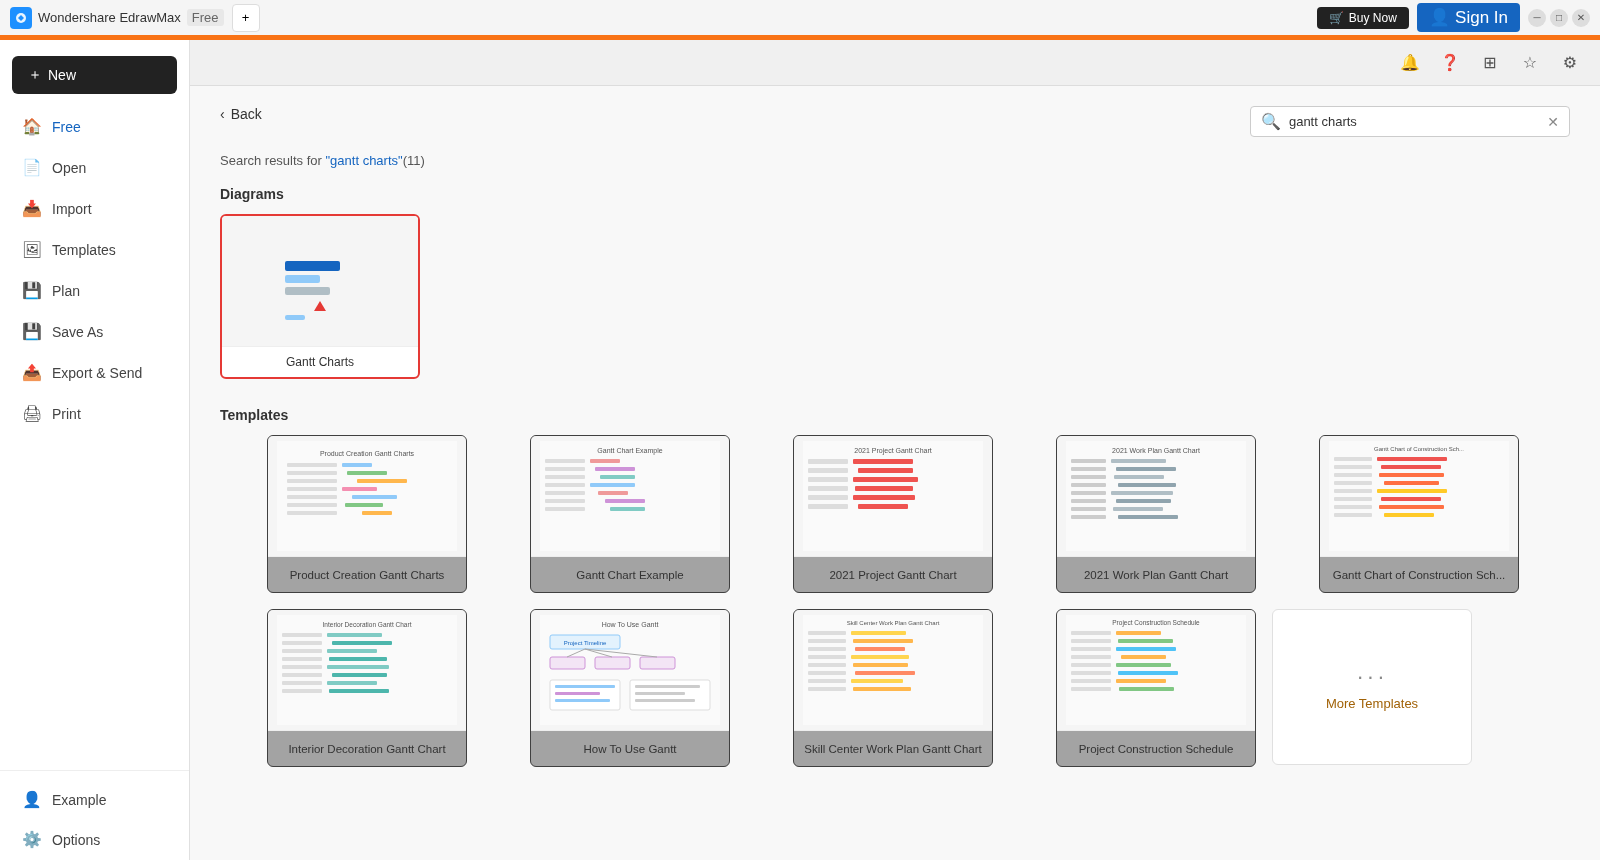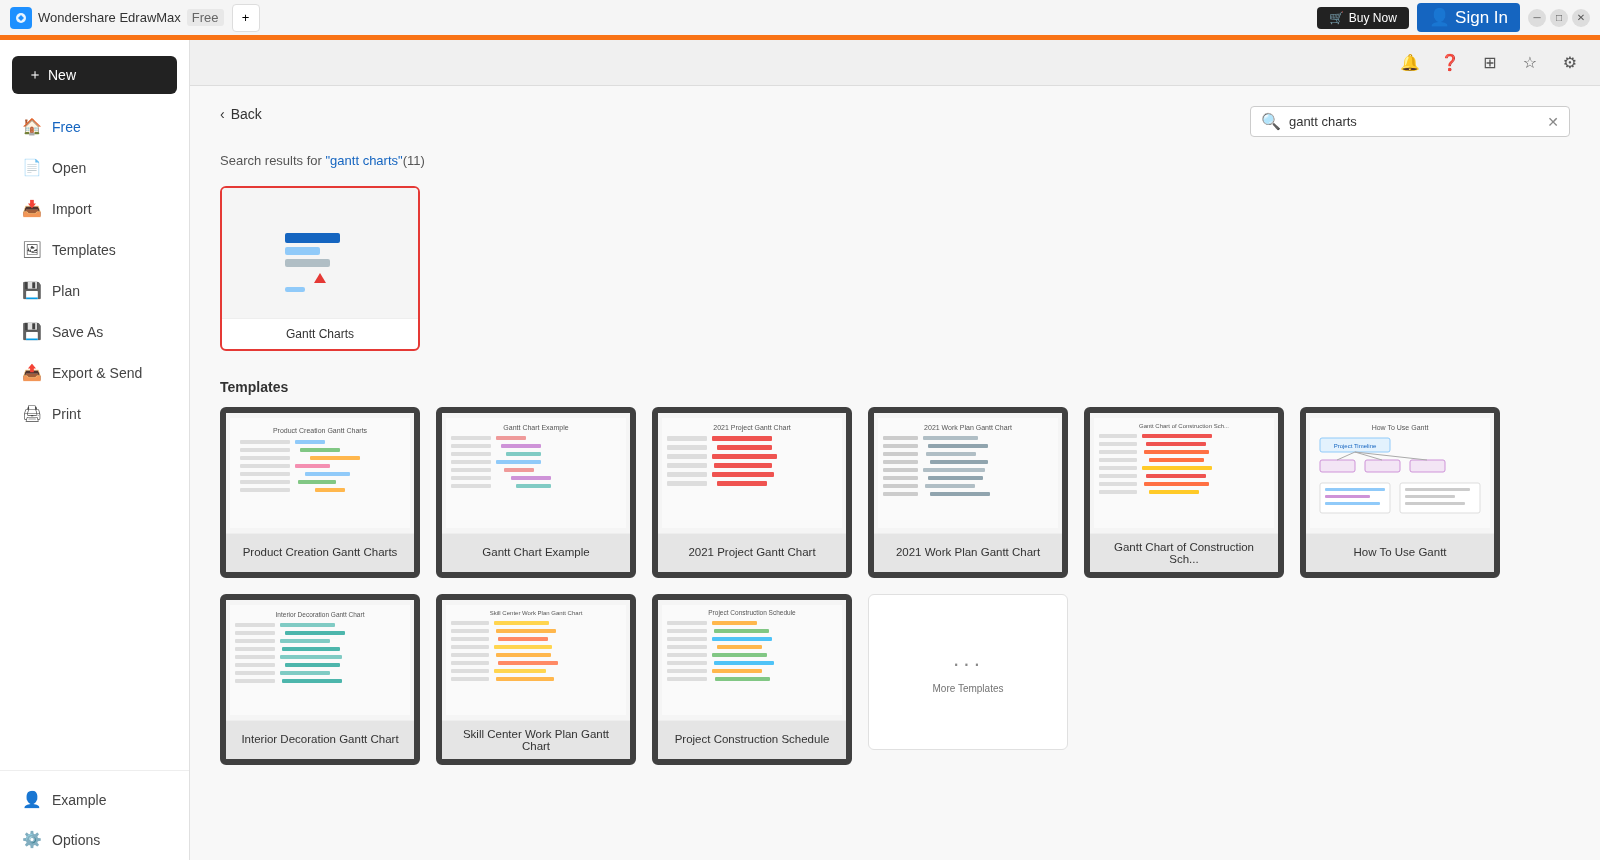--- a/index.html
+++ b/index.html
@@ -260,27 +260,28 @@
       border-top: 1px solid #eee;
     }
 
     
     .templates-grid {
       display: flex;
       flex-wrap: wrap;
       gap: 16px;
     }
     .template-item {
-      background: #e5e5e5;
-      border: 6px solid #404040;
+      background: #a3a3a3;
+      border: 1px solid #404040;
       border-radius: 6px;
       overflow: hidden;
       cursor: pointer;
       width: 200px;
       transition: box-shadow 0.15s;
+      margin-left: 47px;
     }
     .template-item .thumb {
       width: 100%;
       height: 120px;
       background: #f5f5f5;
       display: flex;
       align-items: center;
       justify-content: center;
     }
     .template-item .item-label {
@@ -301,21 +302,21 @@
       width: 200px;
       height: 156px;
       display: flex;
       align-items: center;
       justify-content: center;
       cursor: pointer;
       flex-direction: column;
       gap: 6px;
     }
     .more-dots { font-size: 22px; color: #888; letter-spacing: 3px; }
-    .more-label { font-size: 10px; color: #737373; }
+    .more-label { font-size: 13px; color: #a16207; }
 
     
     .gantt-icon-svg {
       width: 100px; height: 80px;
     }
   </style>
 </head>
 <body>
 
 <div class="title-bar">
@@ -420,20 +421,21 @@
           <span>🔍</span>
           <input type="text" value="gantt charts" style="">
           <span class="search-clear">✕</span>
         </div>
       </div>
 
       <div class="search-results-text">
         <span>Search results for </span><span class="query">"gantt charts"</span><span>(11)</span>
       </div>
 
+      <div class="section-heading">Diagrams</div>
       <div class="diagrams-grid">
         <div class="template-card selected">
           <div class="thumb">
             <svg class="gantt-icon-svg" viewBox="0 0 100 80" xmlns="http://www.w3.org/2000/svg">
               <rect x="15" y="20" width="55" height="10" rx="2" fill="#1565c0"></rect>
               <rect x="15" y="34" width="35" height="8" rx="2" fill="#90caf9"></rect>
               <rect x="15" y="46" width="45" height="8" rx="2" fill="#b0bec5"></rect>
               <polygon points="50,60 56,70 44,70" fill="#e53935"></polygon>
               <rect x="15" y="74" width="20" height="5" rx="2" fill="#90caf9"></rect>
             </svg>
@@ -564,47 +566,20 @@
               <rect x="55" y="72" width="50" height="4" rx="1" fill="#ffca28"></rect>
             </svg>
           </div>
           <div class="item-label">Gantt Chart of Construction Sch...</div>
         </div>
 
         <div class="template-item">
           <div class="thumb">
             <svg viewBox="0 0 180 110" width="180" height="110" xmlns="http://www.w3.org/2000/svg">
               <rect x="0" y="0" width="180" height="110" fill="#fafafa"></rect>
-              <text x="90" y="12" text-anchor="middle" font-size="7" fill="#555">How To Use Gantt</text>
-
-              <rect x="10" y="20" width="70" height="14" rx="2" fill="#e3f2fd" stroke="#90caf9" stroke-width="1"></rect>
-              <text x="45" y="30" text-anchor="middle" font-size="6" fill="#1565c0">Project Timeline</text>
-              <rect x="10" y="42" width="35" height="12" rx="2" fill="#f3e5f5" stroke="#ce93d8" stroke-width="1"></rect>
-              <rect x="55" y="42" width="35" height="12" rx="2" fill="#f3e5f5" stroke="#ce93d8" stroke-width="1"></rect>
-              <rect x="100" y="42" width="35" height="12" rx="2" fill="#f3e5f5" stroke="#ce93d8" stroke-width="1"></rect>
-              <line x1="45" y1="34" x2="27" y2="42" stroke="#aaa" stroke-width="1"></line>
-              <line x1="45" y1="34" x2="72" y2="42" stroke="#aaa" stroke-width="1"></line>
-              <line x1="45" y1="34" x2="117" y2="42" stroke="#aaa" stroke-width="1"></line>
-              <rect x="10" y="65" width="70" height="30" rx="2" fill="#fff" stroke="#ddd" stroke-width="1"></rect>
-              <rect x="15" y="70" width="60" height="3" rx="1" fill="#90caf9"></rect>
-              <rect x="15" y="77" width="45" height="3" rx="1" fill="#ce93d8"></rect>
-              <rect x="15" y="84" width="55" height="3" rx="1" fill="#90caf9"></rect>
-              <rect x="90" y="65" width="80" height="30" rx="2" fill="#fff" stroke="#ddd" stroke-width="1"></rect>
-              <rect x="95" y="70" width="65" height="3" rx="1" fill="#ccc"></rect>
-              <rect x="95" y="77" width="50" height="3" rx="1" fill="#ccc"></rect>
-              <rect x="95" y="84" width="60" height="3" rx="1" fill="#ccc"></rect>
-            </svg>
-          </div>
-          <div class="item-label">How To Use Gantt</div>
-        </div>
-
-        <div class="template-item">
-          <div class="thumb">
-            <svg viewBox="0 0 180 110" width="180" height="110" xmlns="http://www.w3.org/2000/svg">
-              <rect x="0" y="0" width="180" height="110" fill="#fafafa"></rect>
               <text x="90" y="12" text-anchor="middle" font-size="6.5" fill="#555">Interior Decoration Gantt Chart</text>
               <rect x="5" y="18" width="40" height="4" rx="1" fill="#ddd"></rect>
               <rect x="50" y="18" width="55" height="4" rx="1" fill="#80cbc4"></rect>
               <rect x="5" y="26" width="40" height="4" rx="1" fill="#ddd"></rect>
               <rect x="55" y="26" width="60" height="4" rx="1" fill="#4db6ac"></rect>
               <rect x="5" y="34" width="40" height="4" rx="1" fill="#ddd"></rect>
               <rect x="50" y="34" width="50" height="4" rx="1" fill="#80cbc4"></rect>
               <rect x="5" y="42" width="40" height="4" rx="1" fill="#ddd"></rect>
               <rect x="52" y="42" width="58" height="4" rx="1" fill="#4db6ac"></rect>
               <rect x="5" y="50" width="40" height="4" rx="1" fill="#ddd"></rect>
@@ -617,20 +592,47 @@
               <rect x="52" y="74" width="60" height="4" rx="1" fill="#4db6ac"></rect>
             </svg>
           </div>
           <div class="item-label">Interior Decoration Gantt Chart</div>
         </div>
 
         <div class="template-item">
           <div class="thumb">
             <svg viewBox="0 0 180 110" width="180" height="110" xmlns="http://www.w3.org/2000/svg">
               <rect x="0" y="0" width="180" height="110" fill="#fafafa"></rect>
+              <text x="90" y="12" text-anchor="middle" font-size="7" fill="#555">How To Use Gantt</text>
+
+              <rect x="10" y="20" width="70" height="14" rx="2" fill="#e3f2fd" stroke="#90caf9" stroke-width="1"></rect>
+              <text x="45" y="30" text-anchor="middle" font-size="6" fill="#1565c0">Project Timeline</text>
+              <rect x="10" y="42" width="35" height="12" rx="2" fill="#f3e5f5" stroke="#ce93d8" stroke-width="1"></rect>
+              <rect x="55" y="42" width="35" height="12" rx="2" fill="#f3e5f5" stroke="#ce93d8" stroke-width="1"></rect>
+              <rect x="100" y="42" width="35" height="12" rx="2" fill="#f3e5f5" stroke="#ce93d8" stroke-width="1"></rect>
+              <line x1="45" y1="34" x2="27" y2="42" stroke="#aaa" stroke-width="1"></line>
+              <line x1="45" y1="34" x2="72" y2="42" stroke="#aaa" stroke-width="1"></line>
+              <line x1="45" y1="34" x2="117" y2="42" stroke="#aaa" stroke-width="1"></line>
+              <rect x="10" y="65" width="70" height="30" rx="2" fill="#fff" stroke="#ddd" stroke-width="1"></rect>
+              <rect x="15" y="70" width="60" height="3" rx="1" fill="#90caf9"></rect>
+              <rect x="15" y="77" width="45" height="3" rx="1" fill="#ce93d8"></rect>
+              <rect x="15" y="84" width="55" height="3" rx="1" fill="#90caf9"></rect>
+              <rect x="90" y="65" width="80" height="30" rx="2" fill="#fff" stroke="#ddd" stroke-width="1"></rect>
+              <rect x="95" y="70" width="65" height="3" rx="1" fill="#ccc"></rect>
+              <rect x="95" y="77" width="50" height="3" rx="1" fill="#ccc"></rect>
+              <rect x="95" y="84" width="60" height="3" rx="1" fill="#ccc"></rect>
+            </svg>
+          </div>
+          <div class="item-label">How To Use Gantt</div>
+        </div>
+
+        <div class="template-item">
+          <div class="thumb">
+            <svg viewBox="0 0 180 110" width="180" height="110" xmlns="http://www.w3.org/2000/svg">
+              <rect x="0" y="0" width="180" height="110" fill="#fafafa"></rect>
               <text x="90" y="10" text-anchor="middle" font-size="6" fill="#555">Skill Center Work Plan Gantt Chart</text>
               <rect x="5" y="16" width="38" height="4" rx="1" fill="#ddd"></rect>
               <rect x="48" y="16" width="55" height="4" rx="1" fill="#ffd54f"></rect>
               <rect x="5" y="24" width="38" height="4" rx="1" fill="#ddd"></rect>
               <rect x="50" y="24" width="60" height="4" rx="1" fill="#ffb74d"></rect>
               <rect x="5" y="32" width="38" height="4" rx="1" fill="#ddd"></rect>
               <rect x="52" y="32" width="50" height="4" rx="1" fill="#ff8a65"></rect>
               <rect x="5" y="40" width="38" height="4" rx="1" fill="#ddd"></rect>
               <rect x="48" y="40" width="58" height="4" rx="1" fill="#ffd54f"></rect>
               <rect x="5" y="48" width="38" height="4" rx="1" fill="#ddd"></rect>

